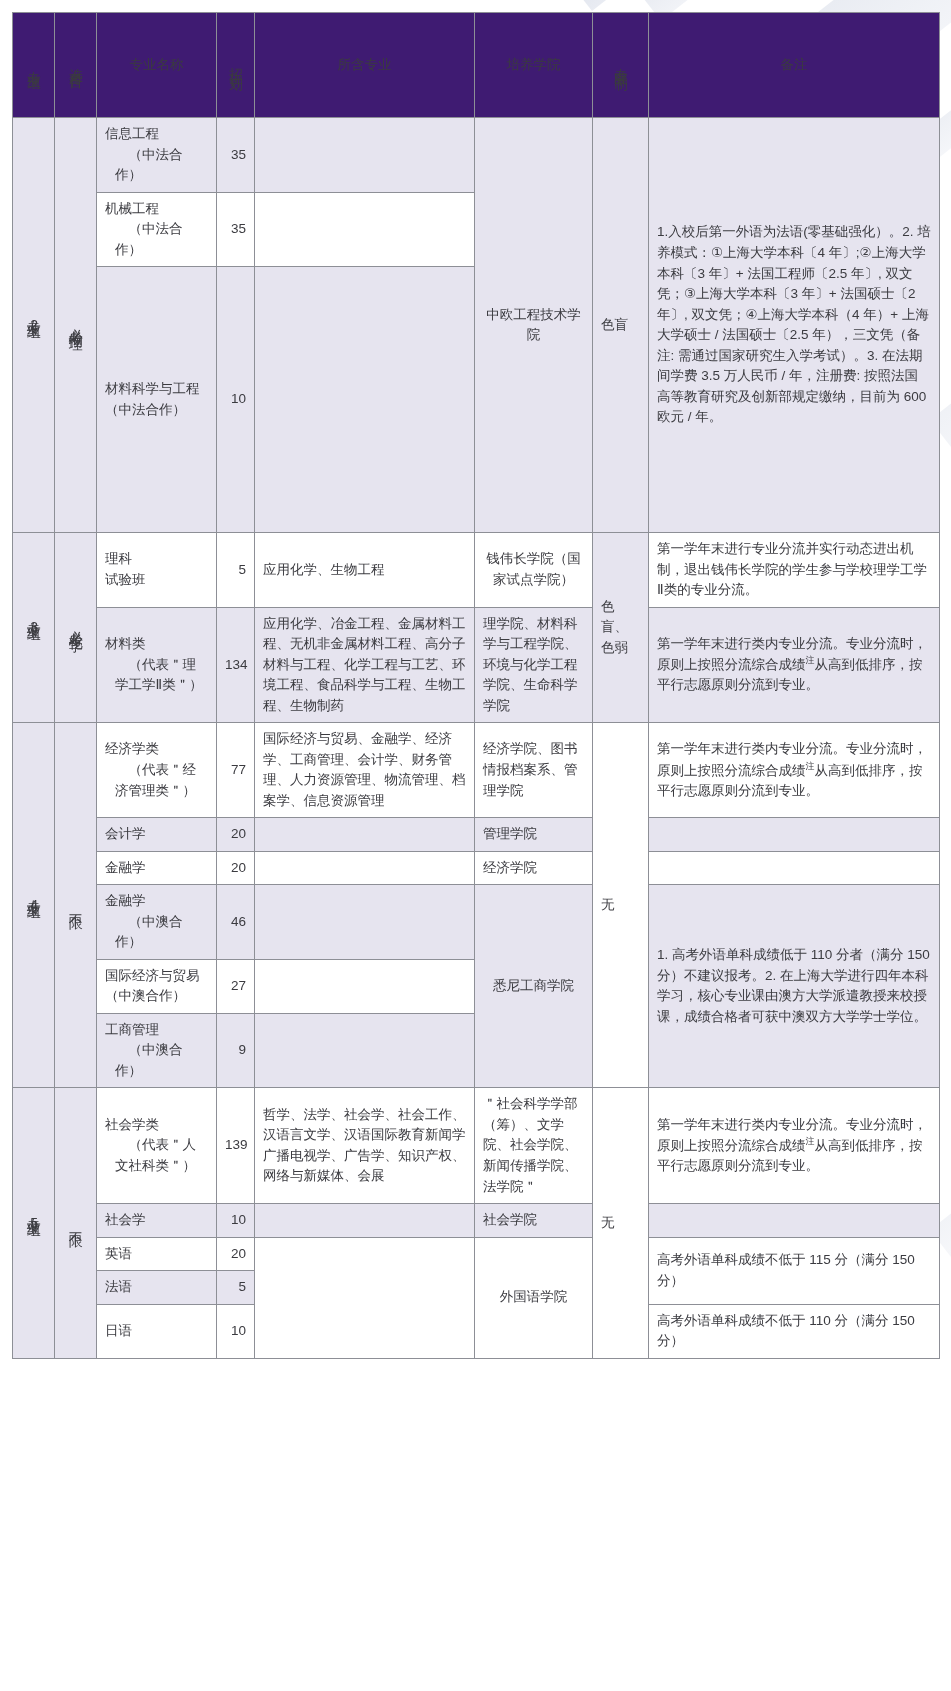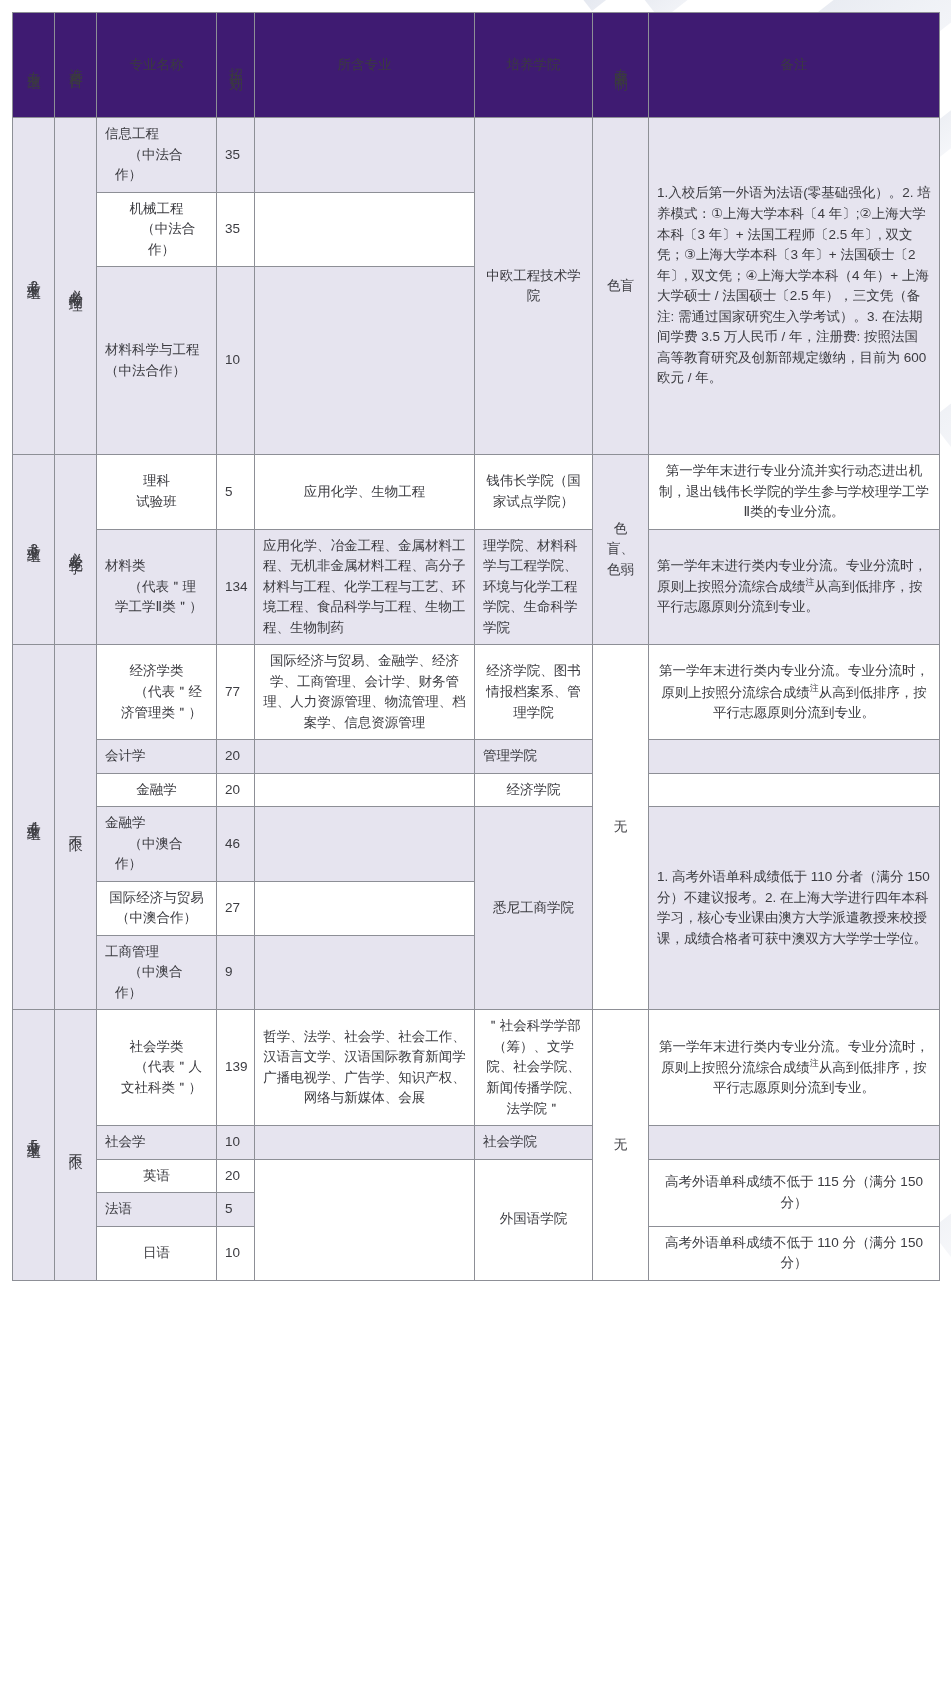--- a/index.html
+++ b/index.html
@@ -89,32 +89,32 @@
   }
   td.group-cell .vwrap, td.subj-cell .vwrap {
     display: inline-block;
     writing-mode: vertical-rl;
     text-orientation: upright;
     letter-spacing: 3px;
     line-height: 1.25;
     font-size: 14px;
   }
 
-  td.num { text-align: left; font-size: 13px; padding: 6px 2px; }
+  td.num { text-align: right; font-size: 13px; padding: 6px 2px; }
   td.major { font-size: 13.5px; }
   td.major .ind { display: block; text-indent: 1em; margin-left: 10px; }
   td.ctr { text-align: center; }
-  td.limit { text-align: center; font-size: 13.5px; }
+  td.limit { font-size: 13.5px; }
   td.remark { font-size: 13.5px; line-height: 1.58; }
   td.incl { font-size: 13.5px; line-height: 1.56; }
   td.school { font-size: 13.5px; line-height: 1.56; }
 
   
   .sh { background: #e6e4ef; }
-  .wh { background: #ffffff; text-align: center; }
+  .wh { background: #ffffff; }
 
   sup.note { font-size: 9px; vertical-align: super; }
 </style>
 </head>
 <body>
 
 <div class="bg-deco">
   <div class="band b1"></div>
   <div class="band b2"></div>
   <div class="band b3"></div>
@@ -164,21 +164,21 @@
       <td class="remark sh" rowspan="3"><span>1.入校后第一外语为法语(零基础强化）。2. 培养模式：①上海大学本科〔4 年〕;②上海大学本科〔3 年〕+ 法国工程师〔2.5 年〕, 双文凭；③上海大学本科〔3 年〕+ 法国硕士〔2 年〕, 双文凭；④上海大学本科（4 年）+ 上海大学硕士 / 法国硕士〔2.5 年），三文凭（备注: 需通过国家研究生入学考试）。3. 在法期间学费 3.5 万人民币 / 年，注册费: 按照法国高等教育研究及创新部规定缴纳，目前为 600 欧元 / 年。</span></td>
     </tr>
     <tr>
       <td class="major wh">
         <span>机械工程</span><span class="ind">（中法合作）</span>
       </td>
       <td class="num wh"><span>35</span></td>
       <td class="incl wh"><span></span></td>
     </tr>
     <tr>
-      <td class="major sh" style="height:188px">
+      <td class="major sh" style="height:266px">
         <span>材料科学与工程（中法合作）</span>
       </td>
       <td class="num sh"><span>10</span></td>
       <td class="incl sh"><span></span></td>
     </tr>
 
     <tr>
       <td class="group-cell" rowspan="2"><span class="vwrap">专业组3</span></td>
       <td class="subj-cell" rowspan="2"><span class="vwrap">必考化学</span></td>
       <td class="major wh">

